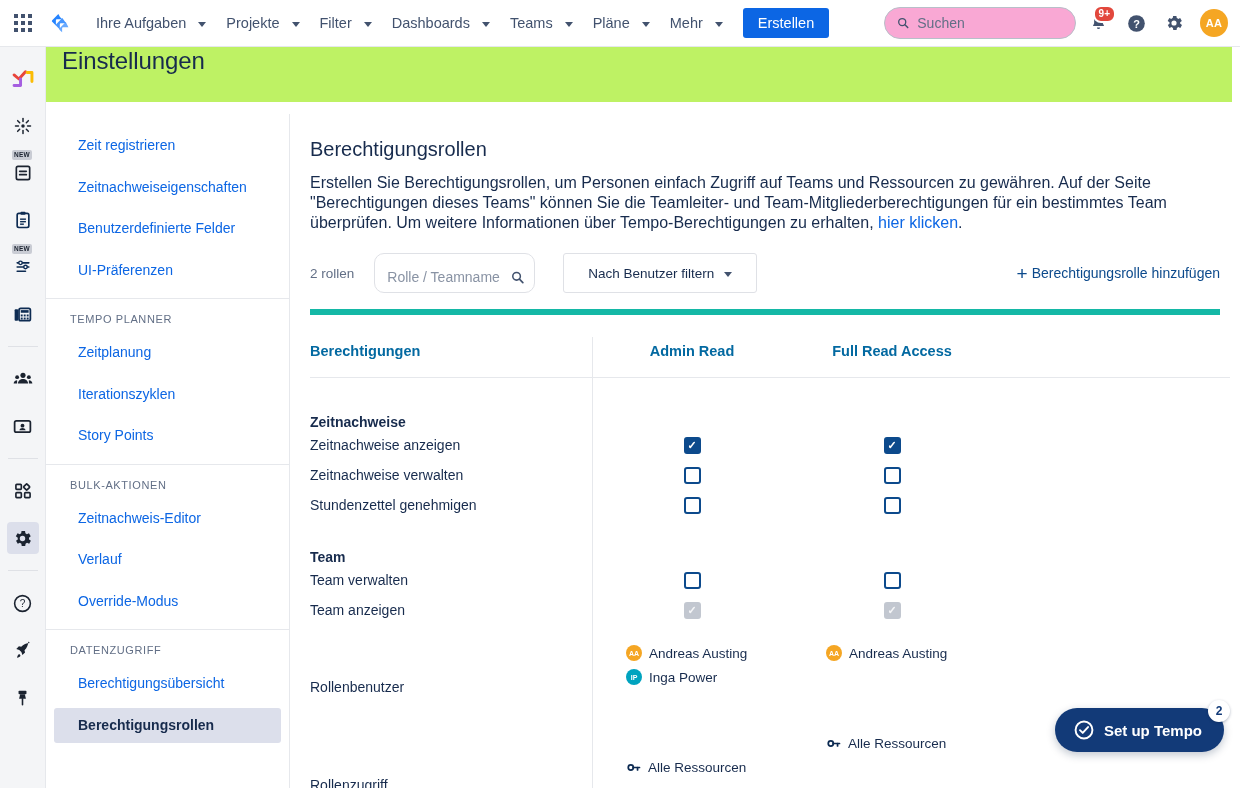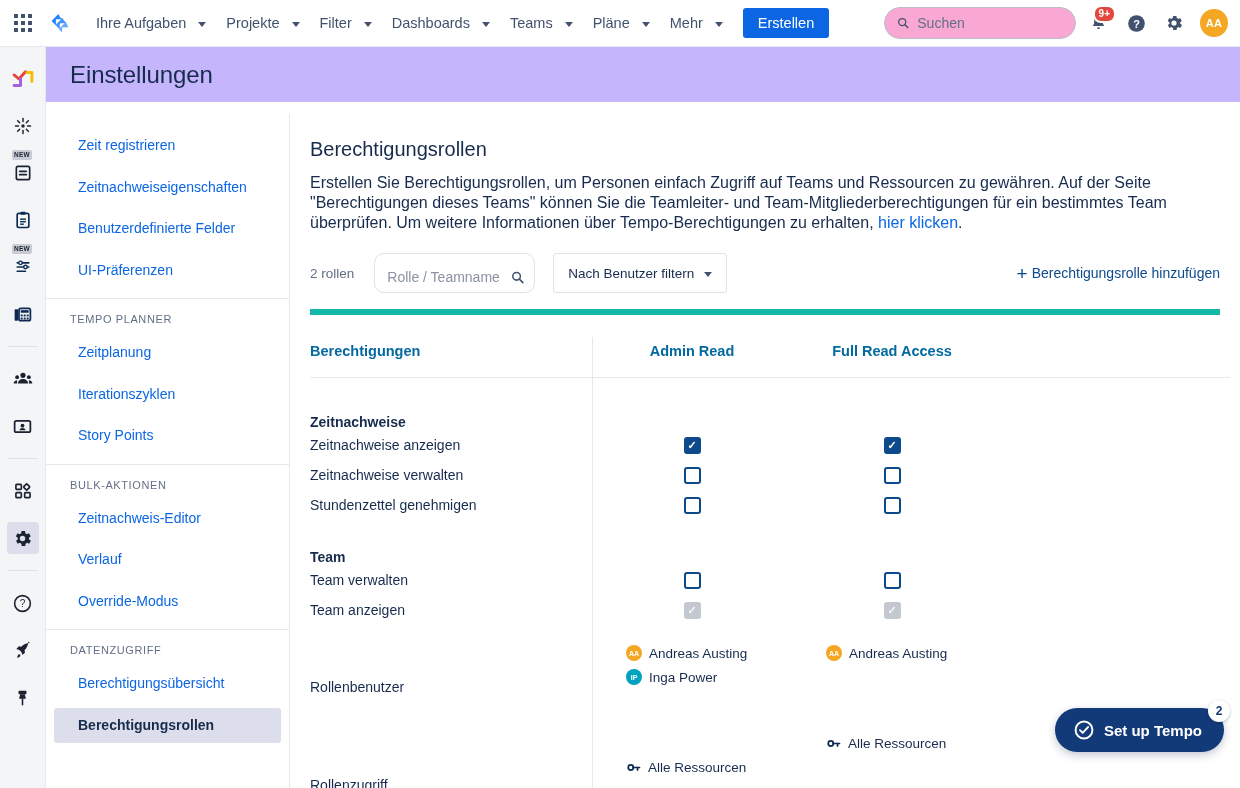--- a/index.html
+++ b/index.html
@@ -103,24 +103,24 @@
   .new-pill {
     position: absolute; top: -7px; left: 5px;
     background: #c9ccd4; color: #1b2330;
     font-size: 6.5px; font-weight: 700;
     padding: 1px 2.5px; border-radius: 2px;
     letter-spacing: .2px; line-height: 1.2;
   }
 
   
   #page-title {
-    position: absolute; top: 47px; left: 46px;
+    position: absolute; top: 47px; left: 38px;
     width: 1194px; height: 55px;
-    background: #c4b5fd;
-    display: flex; align-items: center;
+    background: #bef264;
+    display: flex; align-items: flex-start;
     padding-left: 24px;
     z-index: 10;
   }
   #page-title h1 { font-size: 24px; font-weight: 500; color: #172b4d; letter-spacing: -.1px; }
 
   
   #settings-nav {
     position: absolute; top: 114px; left: 46px;
     width: 244px; height: 686px;
     background: #fff;
@@ -170,25 +170,25 @@
     border: 1px solid #dfe1e6; border-radius: 10px;
     display: flex; align-items: center; padding: 8px 10px 0 12px;
     background: #fff;
   }
   .role-search input {
     border: none; outline: none; background: transparent;
     font-size: 14px; font-family: inherit; color: #172b4d; width: 100%;
   }
   .role-search input::placeholder { color: #8993a4; }
   .filter-btn {
-    margin-left: 18px; height: 40px;
+    margin-left: 28px; height: 40px;
     border: 1px solid #dfe1e6; border-radius: 3px;
     background: #fff; cursor: pointer;
     display: flex; align-items: center; gap: 10px;
-    padding: 0 14px; font-size: 13.5px; font-family: inherit; color: #172b4d;
+    padding: 0 24px; font-size: 13.5px; font-family: inherit; color: #172b4d;
   }
   .add-role {
     margin-left: auto; display: flex; align-items: center; gap: 4px;
     font-size: 14px; color: #0c4a8c; cursor: pointer; font-weight: 400;
   }
   .plus-ico { font-size: 19px; line-height: 1; color: #0c4a8c; font-weight: 400; }
 
   
   .ptable { position: relative; margin-top: 22px; }
   .vline {

